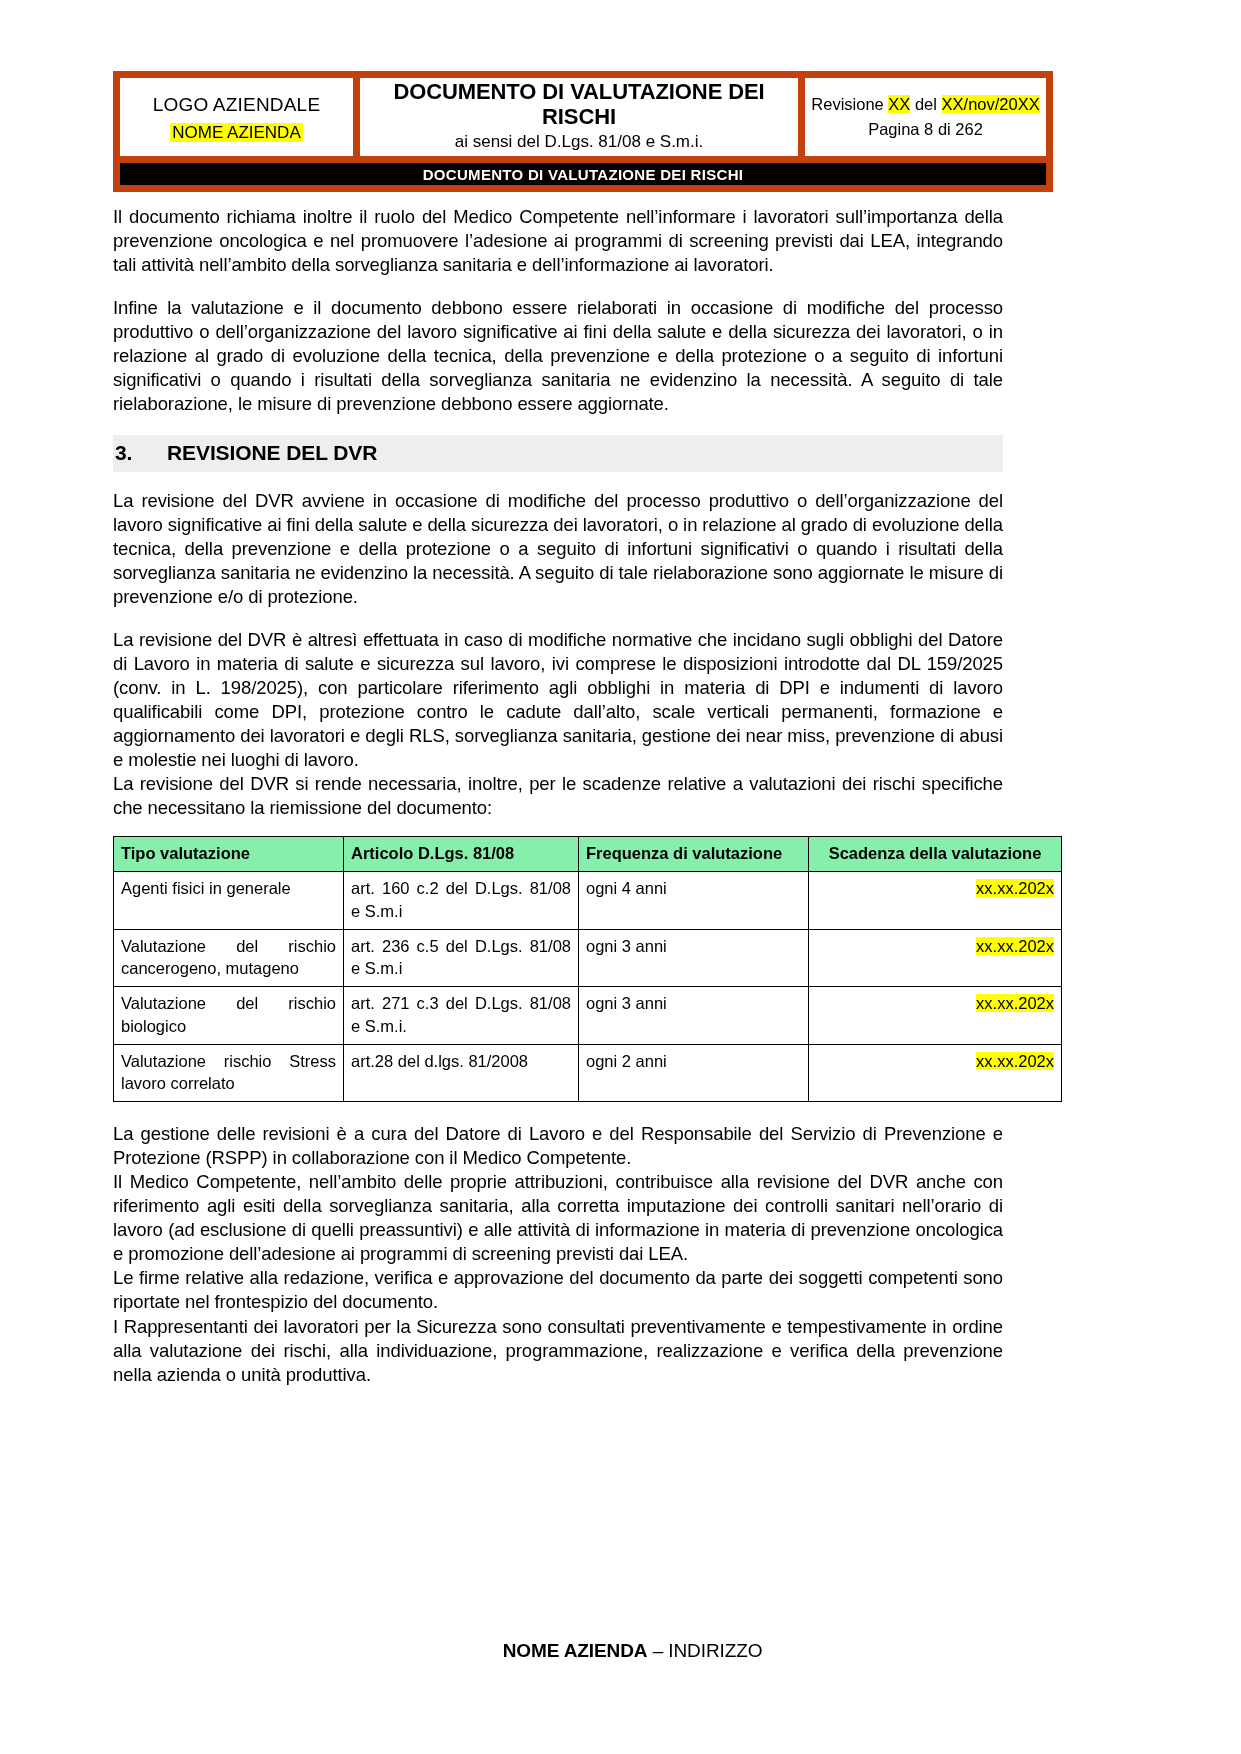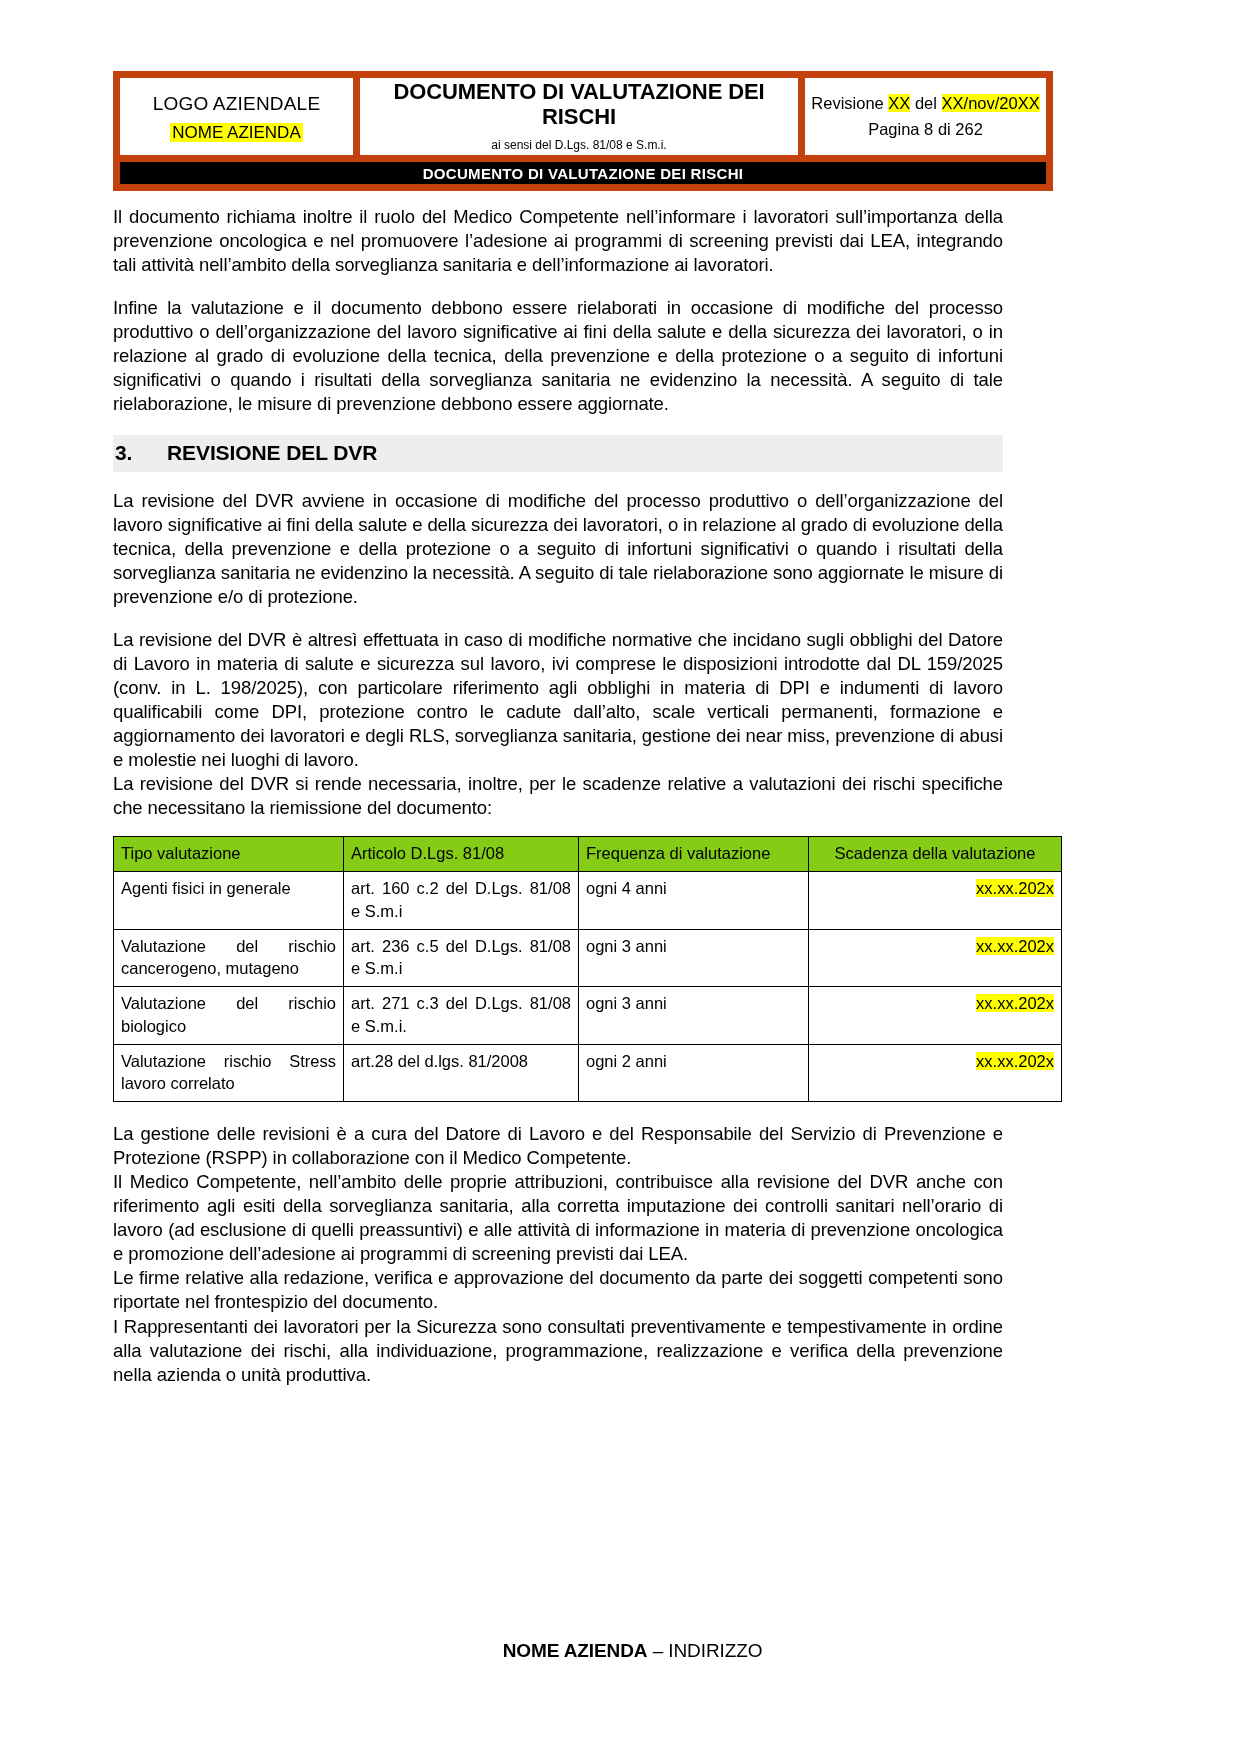--- a/index.html
+++ b/index.html
@@ -53,23 +53,23 @@
     font-size: 17px;
     padding: 0 2px;
   }
   .doc-title {
     font-weight: bold;
     font-size: 22px;
     line-height: 1.12;
     letter-spacing: -.1px;
   }
   .doc-subtitle {
-    font-size: 12px;
+    font-size: 17px;
     line-height: 1.35;
-    margin-top: 8px;
+    margin-top: 2px;
   }
   .rev-line {
     font-size: 16.5px;
     line-height: 1.55;
     white-space: nowrap;
   }
   .hl { background: #ffff00; }
   .banner-row td {
     background: #000000;
     color: #ffffff;
@@ -123,22 +123,22 @@
     font-size: 16.5px;
   }
   table.data-table th,
   table.data-table td {
     border: 1px solid #000;
     padding: 5px 7px 6px 7px;
     vertical-align: top;
     line-height: 1.38;
   }
   table.data-table thead th {
-    background: #84cc16;
-    font-weight: normal;
+    background: #86efac;
+    font-weight: bold;
     text-align: left;
   }
   table.data-table thead th.col4 {
     text-align: center;
   }
   .col1 { width: 215px; }
   .col2 { width: 220px; }
   .col3 { width: 215px; }
   .col4 { width: 238px; }
   td.col1, td.col2 { text-align: justify; text-align-last: left; }

